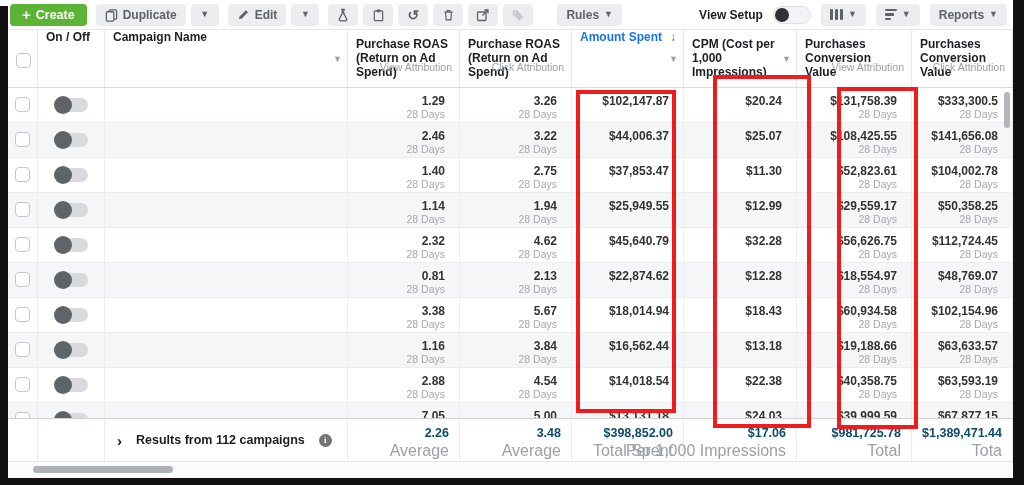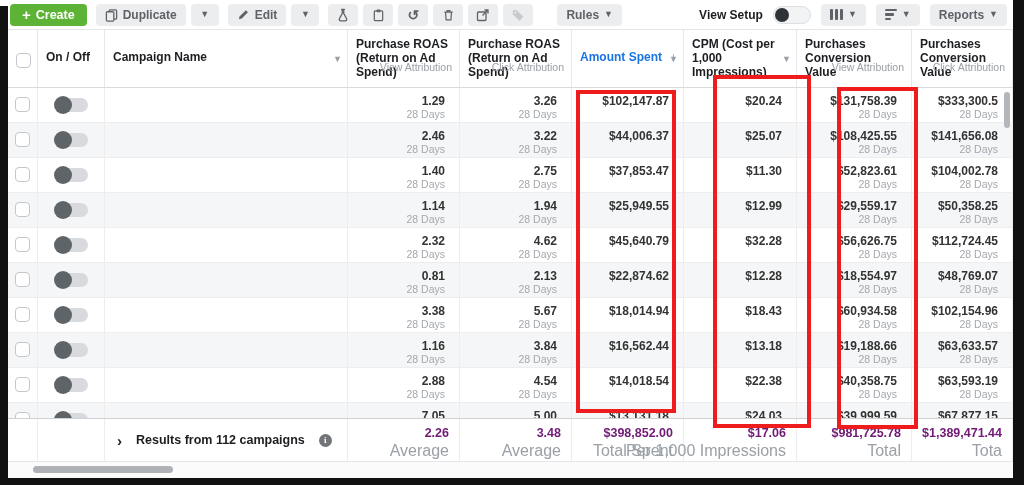--- a/index.html
+++ b/index.html
@@ -36,21 +36,21 @@
   .brk-icon span { height:2.5px; background:#5f6368; border-radius:1px; }
   .brk-icon .b1{width:12px;} .brk-icon .b2{width:9px;} .brk-icon .b3{width:6px;}
   .glyph { font-size:14px; line-height:1; color:#5f6368; }
   svg.ic { display:block; }
 
   
   .grid { display:grid; grid-template-columns:30px 67px 243px 112px 112px 112px 113px 115px 101px; }
   .hrow { height:58px; border-bottom:1px solid #d8dade; background:#fff; }
   .hcell { position:relative; border-right:1px solid #e7e8ea; padding:7px 6px 4px 8px;
            font-size:12px; font-weight:700; color:#1c1e21; line-height:14px; cursor:pointer; }
-  .hcell.center { display:flex; align-items:center; padding-top:0; }
+  .hcell.center { display:flex; align-items:flex-start; padding-top:0; }
   .hsub { position:absolute; right:7px; bottom:13px; font-size:10.5px; font-weight:400; color:#9aa0a6; white-space:nowrap; }
   .hcaret { position:absolute; right:5px; top:50%; transform:translateY(-50%); font-size:9px; color:#9aa0a6; }
   .sorted { color:#1b74e4; display:flex; align-items:center; gap:8px; }
   .checkbox { width:15px; height:15px; border:1.5px solid #c3c7cc; border-radius:4px; background:#fff; cursor:pointer; }
   .cb-cell { display:flex; justify-content:center; align-items:center; }
 
   
   .rows-viewport { height:330px; overflow:hidden; }
   .row { height:35px; border-bottom:1px solid #ededee; background:#fff; }
   .row.alt { background:#f5f6f7; }
@@ -58,21 +58,21 @@
   .cell .val { position:absolute; top:6px; right:14px; font-size:12px; font-weight:700; color:#333; white-space:nowrap; }
   .cell .sub { position:absolute; top:20px; right:14px; font-size:10.5px; color:#a4a8ad; white-space:nowrap; }
   .cell.cb { display:flex; justify-content:center; padding-top:9px; }
   .cell.tg { display:flex; justify-content:center; padding-top:10px; }
   .toggle { position:relative; width:33px; height:14px; border-radius:7px; background:#d8dadd; cursor:pointer; }
   .knob { position:absolute; left:-1px; top:-2px; width:18px; height:18px; border-radius:50%; background:#5f6469; }
 
   
   .frow { height:44px; border-top:1px solid #cfd1d5; border-bottom:1px solid #e4e6ea; background:#fff; }
   .fcell { position:relative; border-right:1px solid #ededee; }
-  .fcell .val { position:absolute; top:7px; right:10px; font-size:12.5px; font-weight:700; color:#701a75; white-space:nowrap; }
+  .fcell .val { position:absolute; top:7px; right:10px; font-size:12.5px; font-weight:700; color:#0c4a6e; white-space:nowrap; }
   .fcell .lab { position:absolute; top:23px; right:10px; font-size:16px; color:#9aa0a6; white-space:nowrap; }
   .results { display:flex; align-items:center; gap:14px; padding-left:12px; font-size:12.5px; font-weight:700; color:#1c1e21; }
   .chev { font-size:15px; font-weight:700; color:#1c1e21; cursor:pointer; }
   .info-dot { width:13px; height:13px; border-radius:50%; background:#717579; color:#fff; font-size:9px; font-weight:700;
               display:inline-flex; align-items:center; justify-content:center; font-family:"Liberation Serif", serif; cursor:pointer; }
 
   
   .hscroll { position:relative; height:16px; background:#fbfbfc; }
   .hthumb { position:absolute; left:25px; top:4px; width:140px; height:7px; border-radius:4px; background:#aeb1b5; cursor:pointer; }
   .vthumb { position:absolute; left:1004px; top:92px; width:6px; height:36px; border-radius:3px; background:#b3b6ba; z-index:45; cursor:pointer; }

